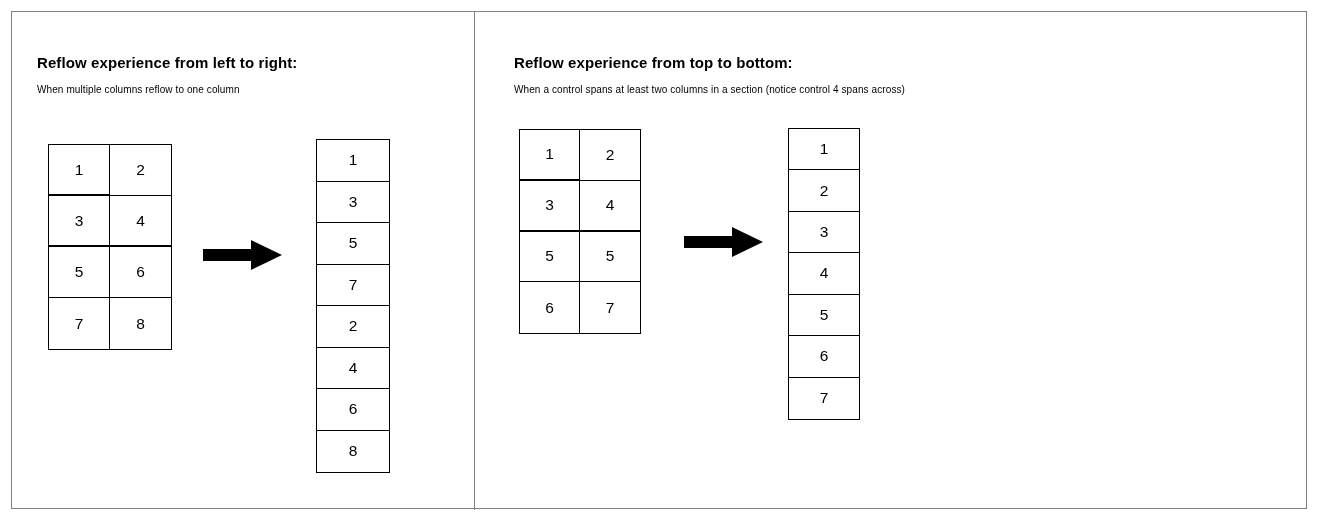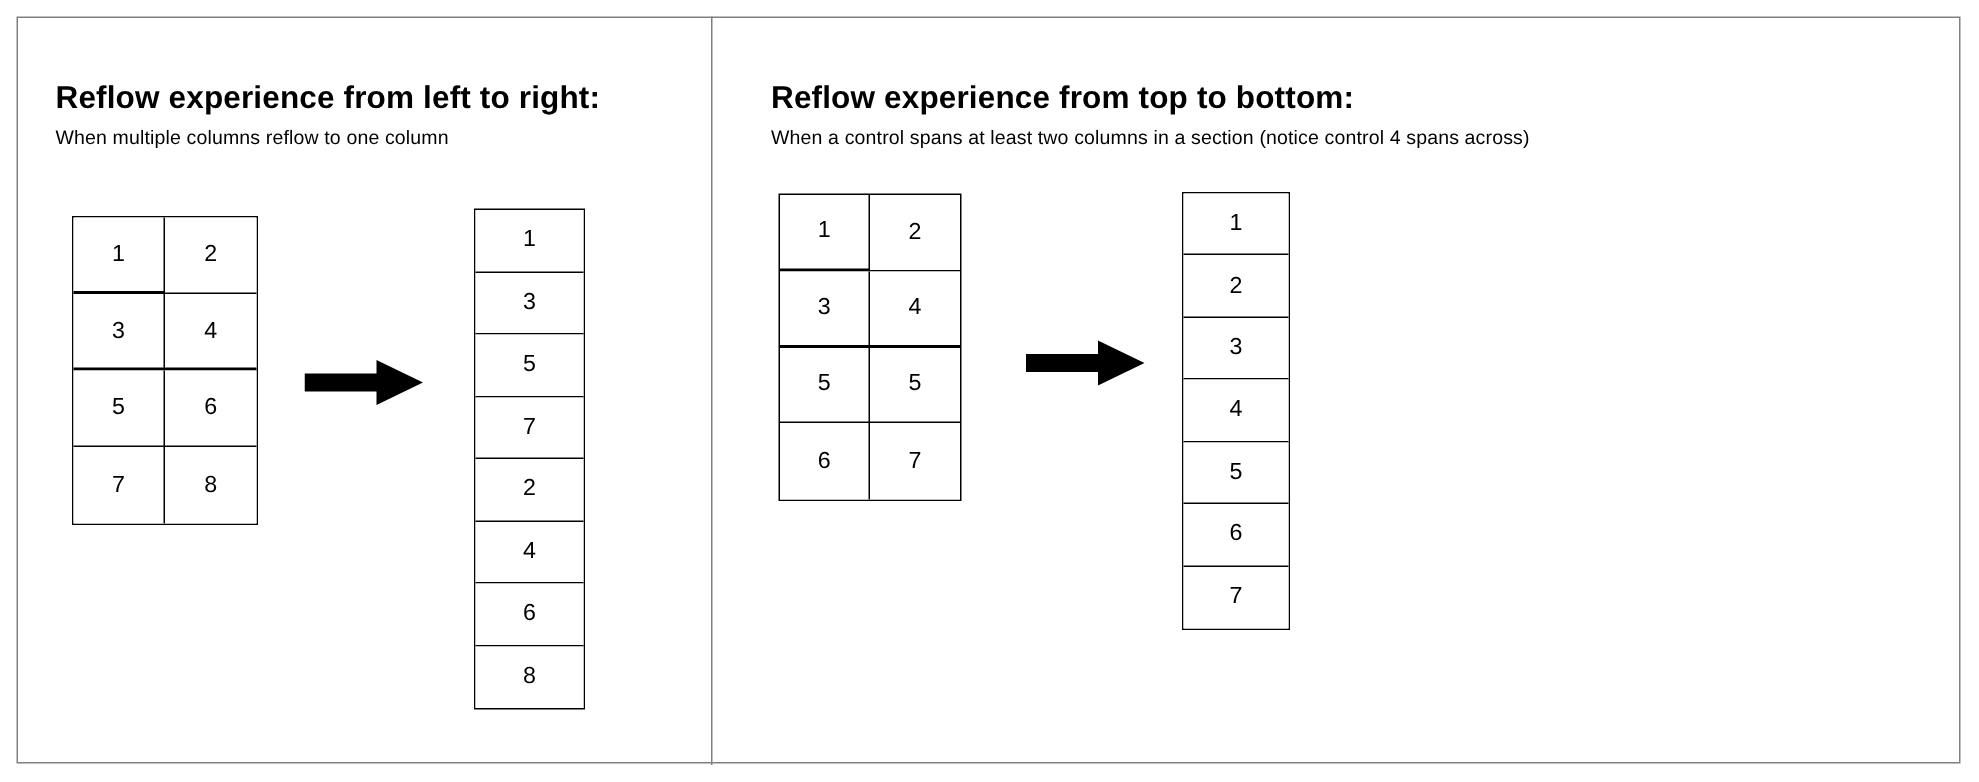--- a/index.html
+++ b/index.html
@@ -45,29 +45,29 @@
   .panel {
     position: absolute;
     top: 11px;
     height: 498px;
   }
   .panel-left  { left: 11px;  width: 463px; }
   .panel-right { left: 476px; width: 713px; }
 
   .panel-title {
     position: absolute;
-    font-size: 21px;
+    font-size: 15px;
     font-weight: bold;
     color: #000000;
     white-space: nowrap;
     letter-spacing: 0.1px;
   }
   .panel-subtitle {
     position: absolute;
-    font-size: 13px;
+    font-size: 10px;
     font-weight: normal;
     color: #000000;
     white-space: nowrap;
     letter-spacing: 0.1px;
   }
 
   .panel-left .panel-title    { left: 26px; top: 43px; }
   .panel-left .panel-subtitle { left: 26px; top: 73px; }
   .panel-right .panel-title    { left: 38px; top: 43px; }
   .panel-right .panel-subtitle { left: 38px; top: 73px; }

